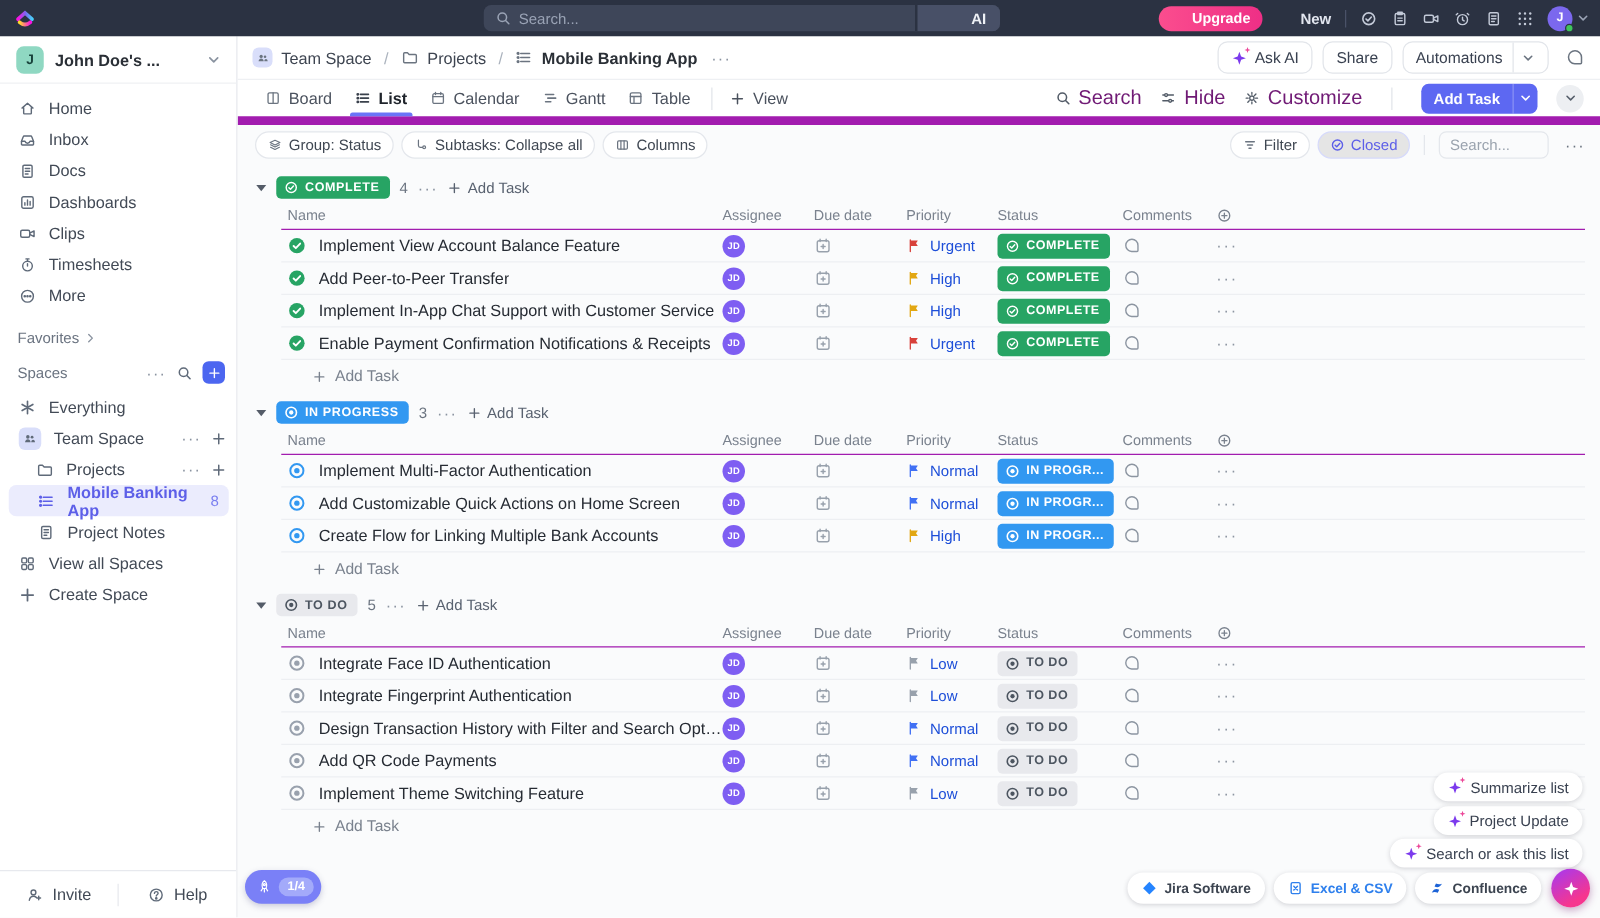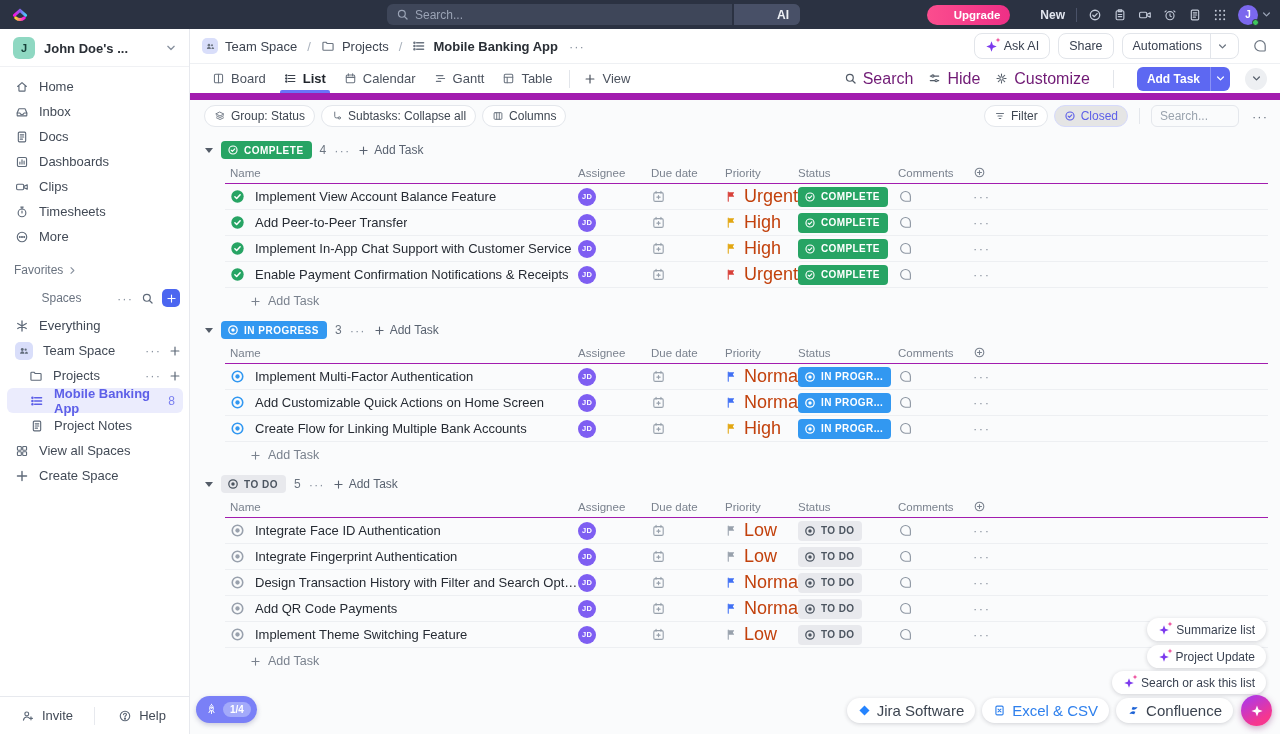--- a/index.html
+++ b/index.html
@@ -30,21 +30,21 @@
   
   .sidebar{position:absolute;top:29px;left:0;bottom:0;width:190px;background:#fff;border-right:1px solid #e7e9ee;z-index:20;}
   .ws-row{display:flex;align-items:center;gap:9px;padding:8px 12px 7px 13px;border-bottom:1px solid #f0f1f4;cursor:pointer;}
   .ws-avatar{width:22px;height:22px;border-radius:6px;background:#8fd8c2;color:#17413a;font-size:11px;font-weight:700;display:flex;align-items:center;justify-content:center;}
   .ws-name{font-size:13px;font-weight:700;color:#2a2f36;flex:1;white-space:nowrap;overflow:hidden;}
   .ws-chev{color:#8a93a0;}
   .nav{padding:7px 7px 0;}
   .nav-item,.sp-item{height:25px;display:flex;align-items:center;gap:10px;padding:0 8px;border-radius:6px;font-size:13px;color:#424a56;cursor:pointer;}
   .nav-item .ic,.sp-item .ic{color:#5f6a79;}
   .fav-row{display:flex;align-items:center;gap:4px;padding:14px 14px 4px;color:#6a7380;font-size:12px;cursor:pointer;}
-  .sp-head{display:flex;align-items:center;padding:8px 9px 6px 14px;gap:8px;text-align:center;}
+  .sp-head{display:flex;align-items:center;padding:8px 9px 6px 14px;gap:8px;}
   .sp-label{flex:1;font-size:12px;color:#6a7380;}
   .sp-dots{color:#8a93a0;font-size:13px;letter-spacing:1px;cursor:pointer;}
   .sp-search{color:#5f6a79;cursor:pointer;}
   .sp-plusbtn{width:18px;height:18px;border-radius:5px;background:#4c66f0;color:#fff;display:flex;align-items:center;justify-content:center;cursor:pointer;}
   .spaces{padding:0 0 0 7px;}
   .sp-item{padding-right:8px;}
   .sp-item .trail{margin-left:auto;display:flex;gap:8px;color:#8a93a0;align-items:center;}
   .ts-ava{width:18px;height:18px;border-radius:5px;background:#d9defa;color:#4d59e4;display:flex;align-items:center;justify-content:center;}
   .ind1{padding-left:22px;}
   .sp-active{background:#ebecfd;color:#5d5fe8;margin-right:6px;border-radius:6px;padding-left:23px;}
@@ -108,34 +108,34 @@
   .gbadge{height:18px;border-radius:4px;padding:0 8px 0 6px;display:flex;align-items:center;gap:5px;font-size:10px;font-weight:700;letter-spacing:.5px;cursor:pointer;}
   .gcount{font-size:12px;color:#6b7480;}
   .gdots{color:#8a93a0;letter-spacing:1px;font-size:13px;cursor:pointer;}
   .gadd{display:flex;align-items:center;gap:5px;font-size:12px;color:#596270;cursor:pointer;}
   .gadd .ic{color:#596270;}
   .cols{display:flex;align-items:center;height:22px;margin:2px 12px 0 20px;border-bottom:1px solid #a21caf;font-size:11.5px;color:#7a828e;}
   .row{display:flex;align-items:center;height:26px;margin:0 12px 0 20px;border-bottom:1px solid #edeff2;font-size:13px;color:#262b33;cursor:pointer;}
   .c-name{flex:1;display:flex;align-items:center;gap:10px;padding-left:5px;min-width:0;}
   .c-a{width:73px;flex:none;display:flex;align-items:center;}
   .c-d{width:74px;flex:none;display:flex;align-items:center;color:#98a1ac;}
-  .c-p{width:73px;flex:none;display:flex;align-items:center;gap:6px;font-size:18px;color:#c2410c;}
+  .c-p{width:73px;flex:none;display:flex;align-items:center;gap:6px;font-size:12px;color:#1d4ed8;}
   .c-s{width:100px;flex:none;display:flex;align-items:center;}
   .c-c{width:75px;flex:none;display:flex;align-items:center;color:#8c95a1;}
   .c-l{flex:none;width:295px;display:flex;align-items:center;color:#8c95a1;}
   .avatar-jd{width:18px;height:18px;border-radius:50%;background:#7e5ef2;color:#fff;font-size:7.5px;font-weight:700;display:flex;align-items:center;justify-content:center;letter-spacing:.3px;}
   .sbadge{height:20px;border-radius:4px;padding:0 8px 0 6px;display:flex;align-items:center;gap:5px;font-size:10px;font-weight:700;letter-spacing:.4px;white-space:nowrap;cursor:pointer;}
   .rdots{letter-spacing:1.5px;font-size:13px;cursor:pointer;}
   .addrow{display:flex;align-items:center;gap:7px;height:26px;margin-left:45px;font-size:12.5px;color:#7a828e;cursor:pointer;}
   .addrow .ic{color:#7a828e;}
 
   
   .aipill{position:absolute;right:14px;height:23px;border-radius:12px;background:#fff;box-shadow:0 1px 4px rgba(25,30,45,.18);display:flex;align-items:center;gap:6px;padding:0 11px;font-size:12px;color:#394150;cursor:pointer;white-space:nowrap;z-index:30;}
   .introw{position:absolute;right:47px;top:566px;display:flex;gap:7px;z-index:30;}
-  .intpill{height:25px;border-radius:13px;background:#fff;box-shadow:0 1px 4px rgba(25,30,45,.18);display:flex;align-items:center;gap:6px;padding:0 11px;font-size:15px;font-weight:400;cursor:pointer;white-space:nowrap;}
+  .intpill{height:25px;border-radius:13px;background:#fff;box-shadow:0 1px 4px rgba(25,30,45,.18);display:flex;align-items:center;gap:6px;padding:0 11px;font-size:11px;font-weight:700;cursor:pointer;white-space:nowrap;}
   .fab{position:absolute;right:8px;top:563px;width:31px;height:31px;border-radius:50%;background:linear-gradient(150deg,#a839ee 5%,#f6368f 75%);box-shadow:0 2px 7px rgba(120,30,110,.4);display:flex;align-items:center;justify-content:center;color:#fff;cursor:pointer;z-index:31;}
   .spark2{position:relative;display:inline-flex;}
   .spark2 .ic{color:#7c3aed;}
   .spark2 .mini{position:absolute;right:-3px;top:-3px;width:6px;height:6px;color:#ec4899;}
 </style>
 </head>
 <body>
 
 <header class="topbar">
   <span class="logo">

